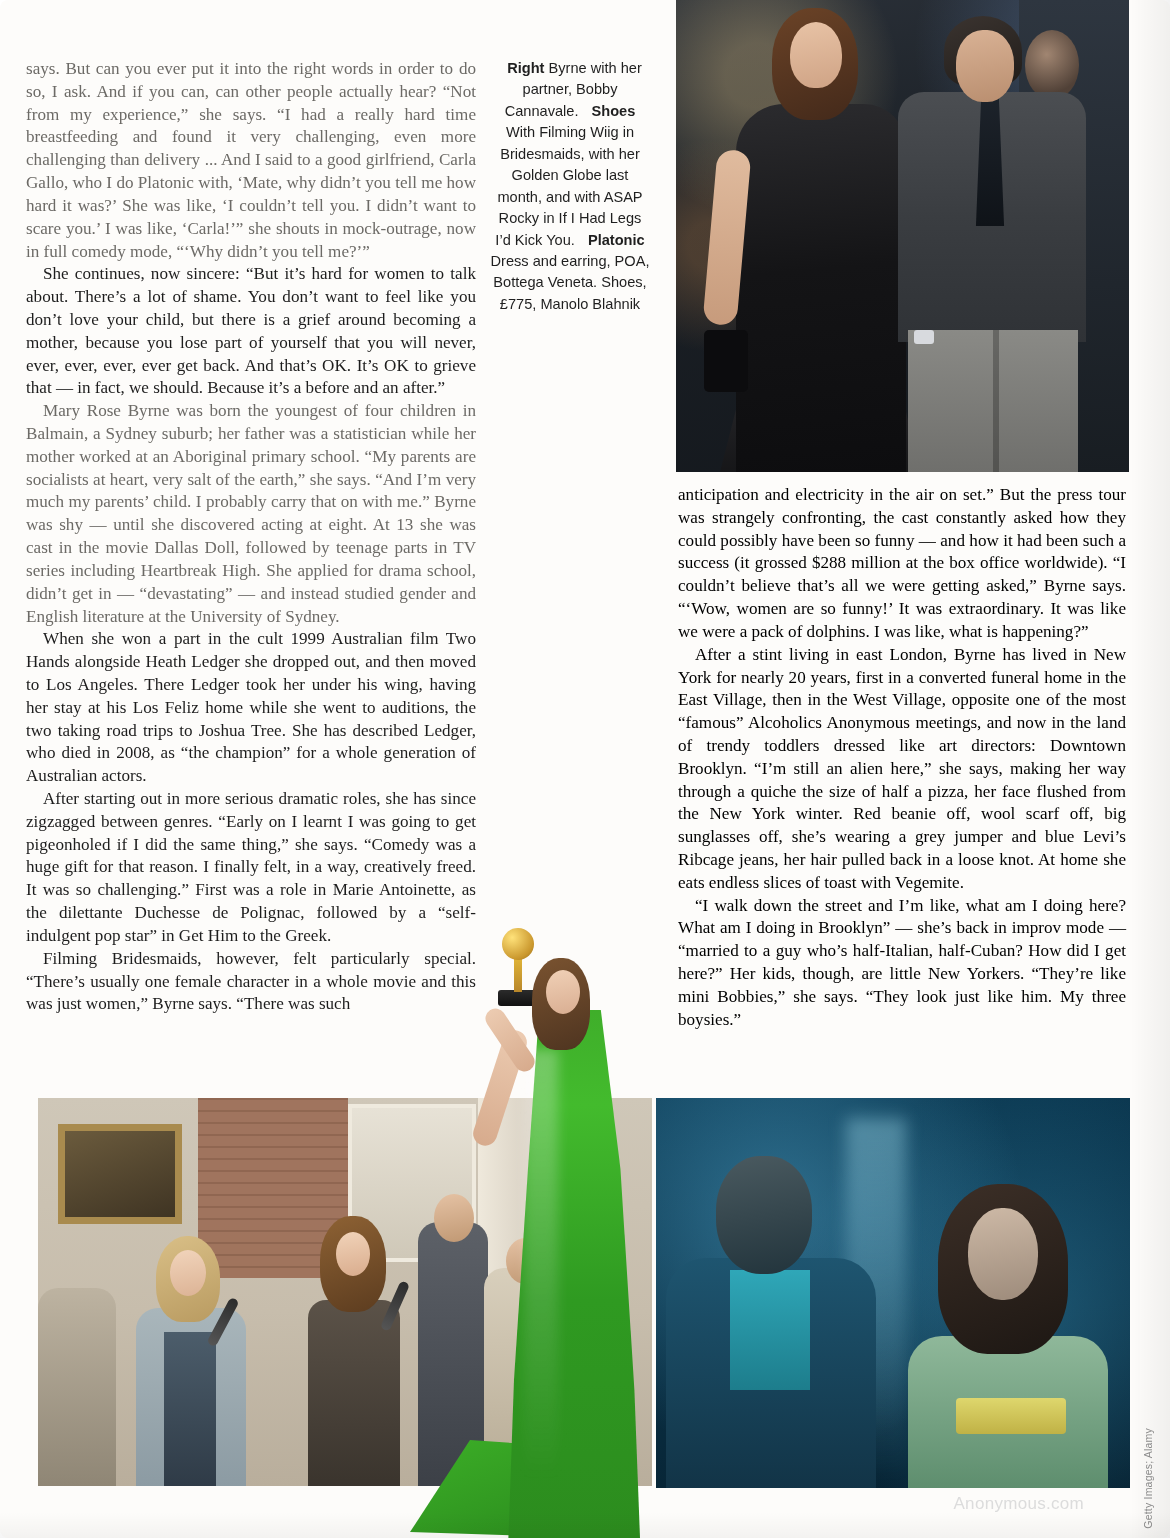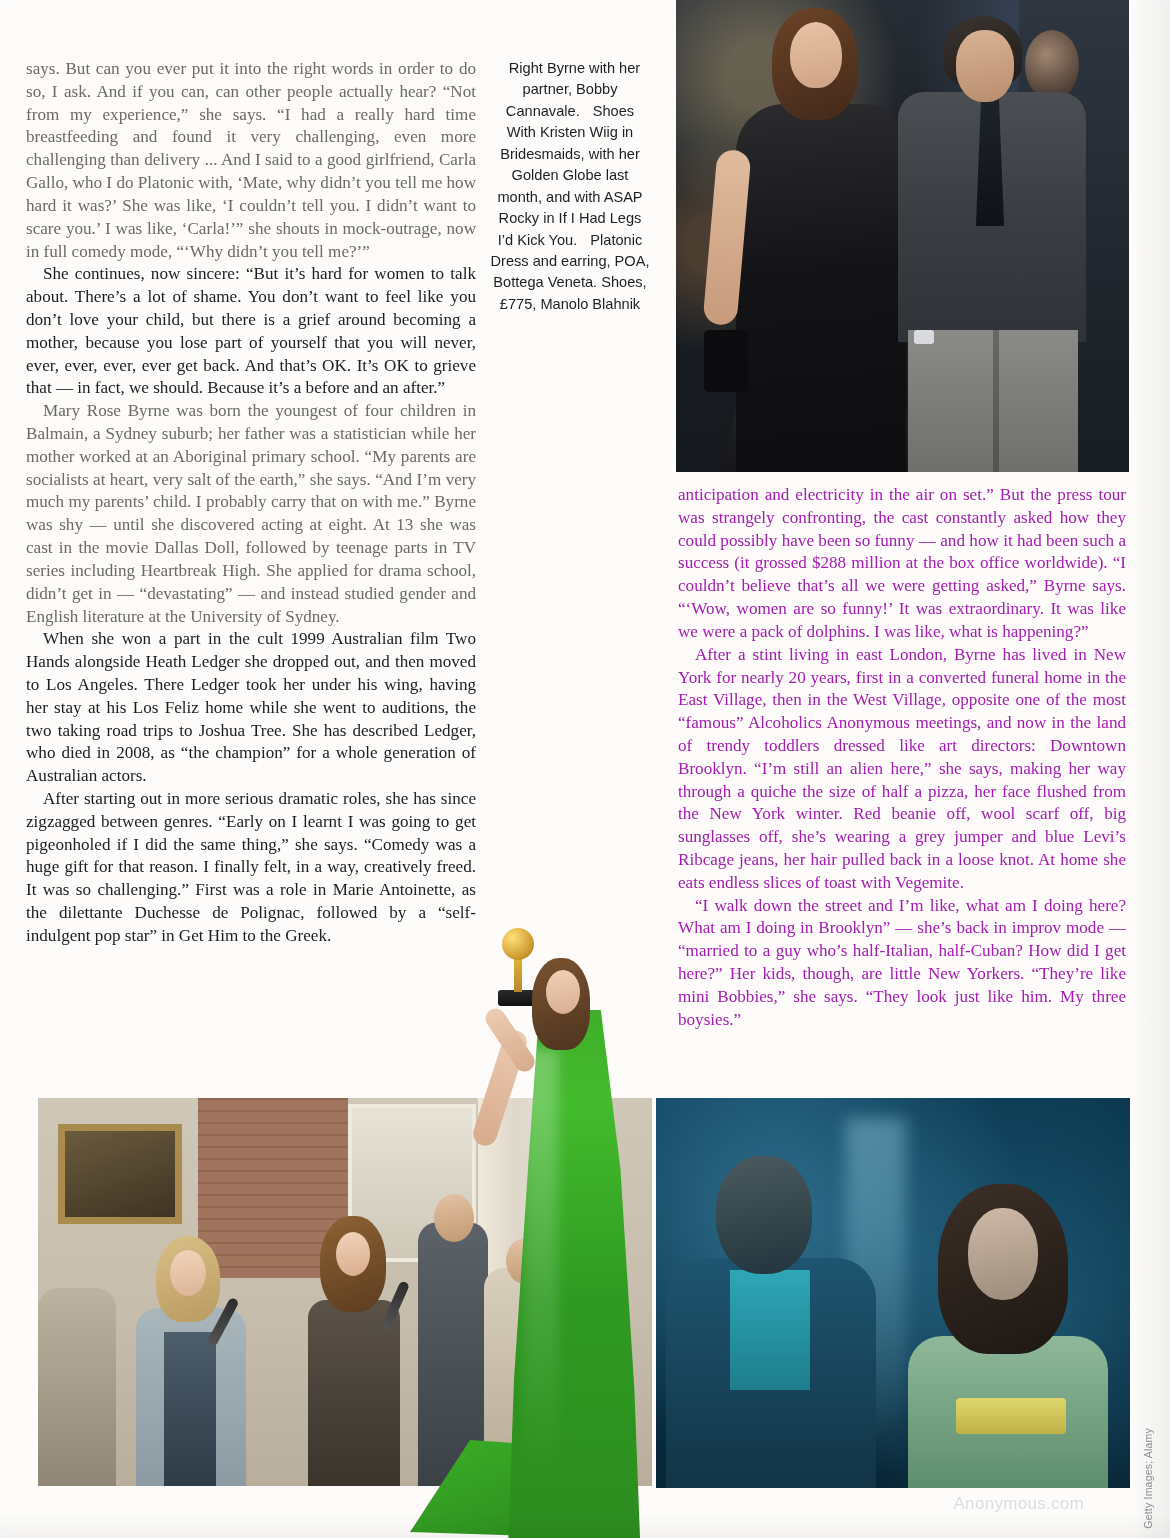--- a/index.html
+++ b/index.html
@@ -51,32 +51,32 @@
     position: absolute;
     left: 490px;
     top: 58px;
     width: 160px;
     font-family: "Liberation Sans", sans-serif;
     font-size: 14.6px;
     line-height: 1.47;
     text-align: center;
     color: #1f1f1f;
   }
-  .caption b { font-weight: 400; margin-left: 9px; }
+  .caption b { font-weight: 700; margin-left: 9px; }
 
   
   .col-right {
     position: absolute;
     left: 678px;
     top: 484px;
     width: 448px;
     font-size: 17.1px;
     line-height: 1.335;
     text-align: justify;
-    color: #a21caf;
+    color: #000000;
   }
   .col-right p { margin: 0; }
   .col-right p + p { text-indent: 17px; }
 
   
   .photo-couple {
     position: absolute;
     left: 676px;
     top: 0px;
     width: 453px;
@@ -424,24 +424,25 @@
 <body>
 
 <div class="page">
 
   <div class="col-left">
     <p class="faded">says. But can you ever put it into the right words in order to do so, I ask. And if you can, can other people actually hear? “Not from my experience,” she says. “I had a really hard time breastfeeding and found it very challenging, even more challenging than delivery ... And I said to a good girlfriend, Carla Gallo, who I do Platonic with, ‘Mate, why didn’t you tell me how hard it was?’ She was like, ‘I couldn’t tell you. I didn’t want to scare you.’ I was like, ‘Carla!’” she shouts in mock-outrage, now in full comedy mode, “‘Why didn’t you tell me?’”</p>
     <p>She continues, now sincere: “But it’s hard for women to talk about. There’s a lot of shame. You don’t want to feel like you don’t love your child, but there is a grief around becoming a mother, because you lose part of yourself that you will never, ever, ever, ever, ever get back. And that’s OK. It’s OK to grieve that — in fact, we should. Because it’s a before and an after.”</p>
     <p class="faded">Mary Rose Byrne was born the youngest of four children in Balmain, a Sydney suburb; her father was a statistician while her mother worked at an Aboriginal primary school. “My parents are socialists at heart, very salt of the earth,” she says. “And I’m very much my parents’ child. I probably carry that on with me.” Byrne was shy — until she discovered acting at eight. At 13 she was cast in the movie Dallas Doll, followed by teenage parts in TV series including Heartbreak High. She applied for drama school, didn’t get in — “devastating” — and instead studied gender and English literature at the University of Sydney.</p>
     <p>When she won a part in the cult 1999 Australian film Two Hands alongside Heath Ledger she dropped out, and then moved to Los Angeles. There Ledger took her under his wing, having her stay at his Los Feliz home while she went to auditions, the two taking road trips to Joshua Tree. She has described Ledger, who died in 2008, as “the champion” for a whole generation of Australian actors.</p>
     <p>After starting out in more serious dramatic roles, she has since zigzagged between genres. “Early on I learnt I was going to get pigeonholed if I did the same thing,” she says. “Comedy was a huge gift for that reason. I finally felt, in a way, creatively freed. It was so challenging.” First was a role in Marie Antoinette, as the dilettante Duchesse de Polignac, followed by a “self-indulgent pop star” in Get Him to the Greek.</p>
+    <p>Filming Bridesmaids, however, felt particularly special. “There’s usually one female character in a whole movie and this was just women,” Byrne says. “There was such</p>
   </div>
 
   <div class="caption">
-    <b>Right</b><span> Byrne with her partner, Bobby Cannavale. </span><b>Shoes</b><span> With Kristen Wiig in Bridesmaids, with her Golden Globe last month, and with ASAP Rocky in If I Had Legs I’d Kick You. </span><b>Platonic</b><span> Dress and earring, POA, Bottega Veneta. Shoes, £775, Manolo Blahnik</span>
+    <b>Right</b><span> Byrne with her partner, Bobby Cannavale. </span><b>Shoes</b><span> With Filming Wiig in Bridesmaids, with her Golden Globe last month, and with ASAP Rocky in If I Had Legs I’d Kick You. </span><b>Platonic</b><span> Dress and earring, POA, Bottega Veneta. Shoes, £775, Manolo Blahnik</span>
   </div>
 
   <div class="col-right">
     <p>anticipation and electricity in the air on set.” But the press tour was strangely confronting, the cast constantly asked how they could possibly have been so funny — and how it had been such a success (it grossed $288 million at the box office worldwide). “I couldn’t believe that’s all we were getting asked,” Byrne says. “‘Wow, women are so funny!’ It was extraordinary. It was like we were a pack of dolphins. I was like, what is happening?”</p>
     <p>After a stint living in east London, Byrne has lived in New York for nearly 20 years, first in a converted funeral home in the East Village, then in the West Village, opposite one of the most “famous” Alcoholics Anonymous meetings, and now in the land of trendy toddlers dressed like art directors: Downtown Brooklyn. “I’m still an alien here,” she says, making her way through a quiche the size of half a pizza, her face flushed from the New York winter. Red beanie off, wool scarf off, big sunglasses off, she’s wearing a grey jumper and blue Levi’s Ribcage jeans, her hair pulled back in a loose knot. At home she eats endless slices of toast with Vegemite.</p>
     <p>“I walk down the street and I’m like, what am I doing here? What am I doing in Brooklyn” — she’s back in improv mode — “married to a guy who’s half-Italian, half-Cuban? How did I get here?” Her kids, though, are little New Yorkers. “They’re like mini Bobbies,” she says. “They look just like him. My three boysies.”</p>
   </div>
 
   <div class="photo-couple">
     <div class="pc-bg"></div>

